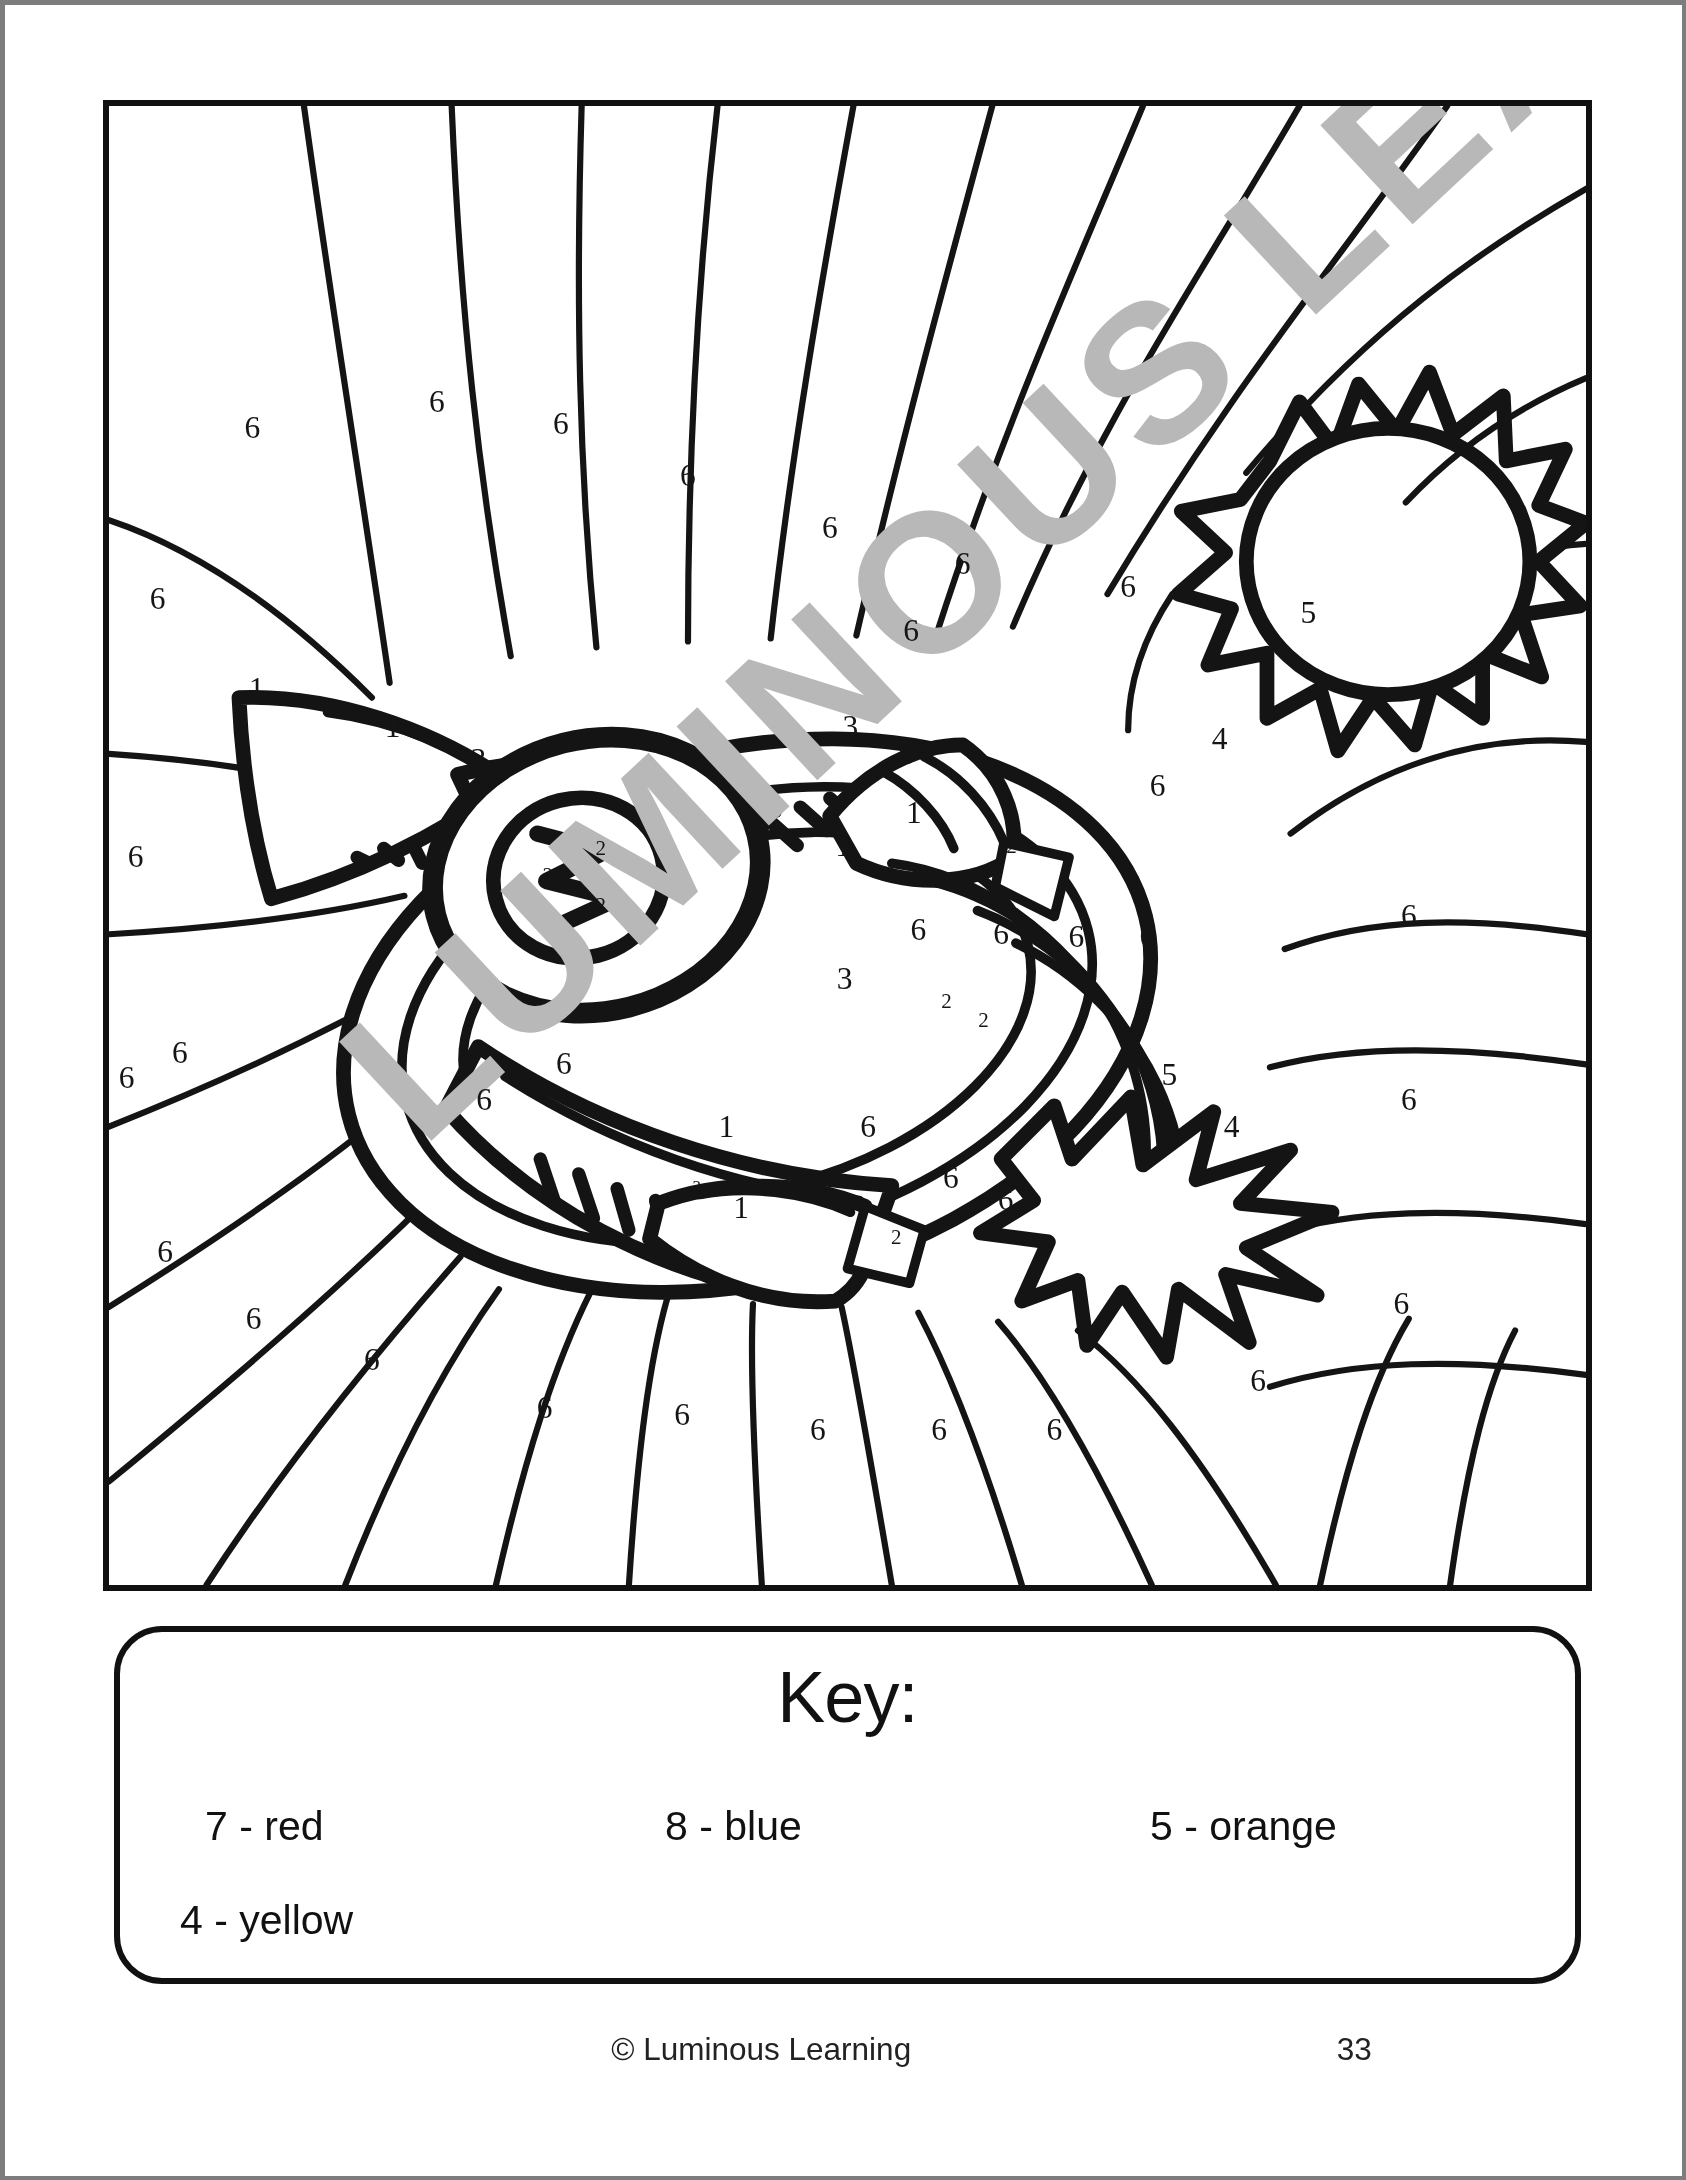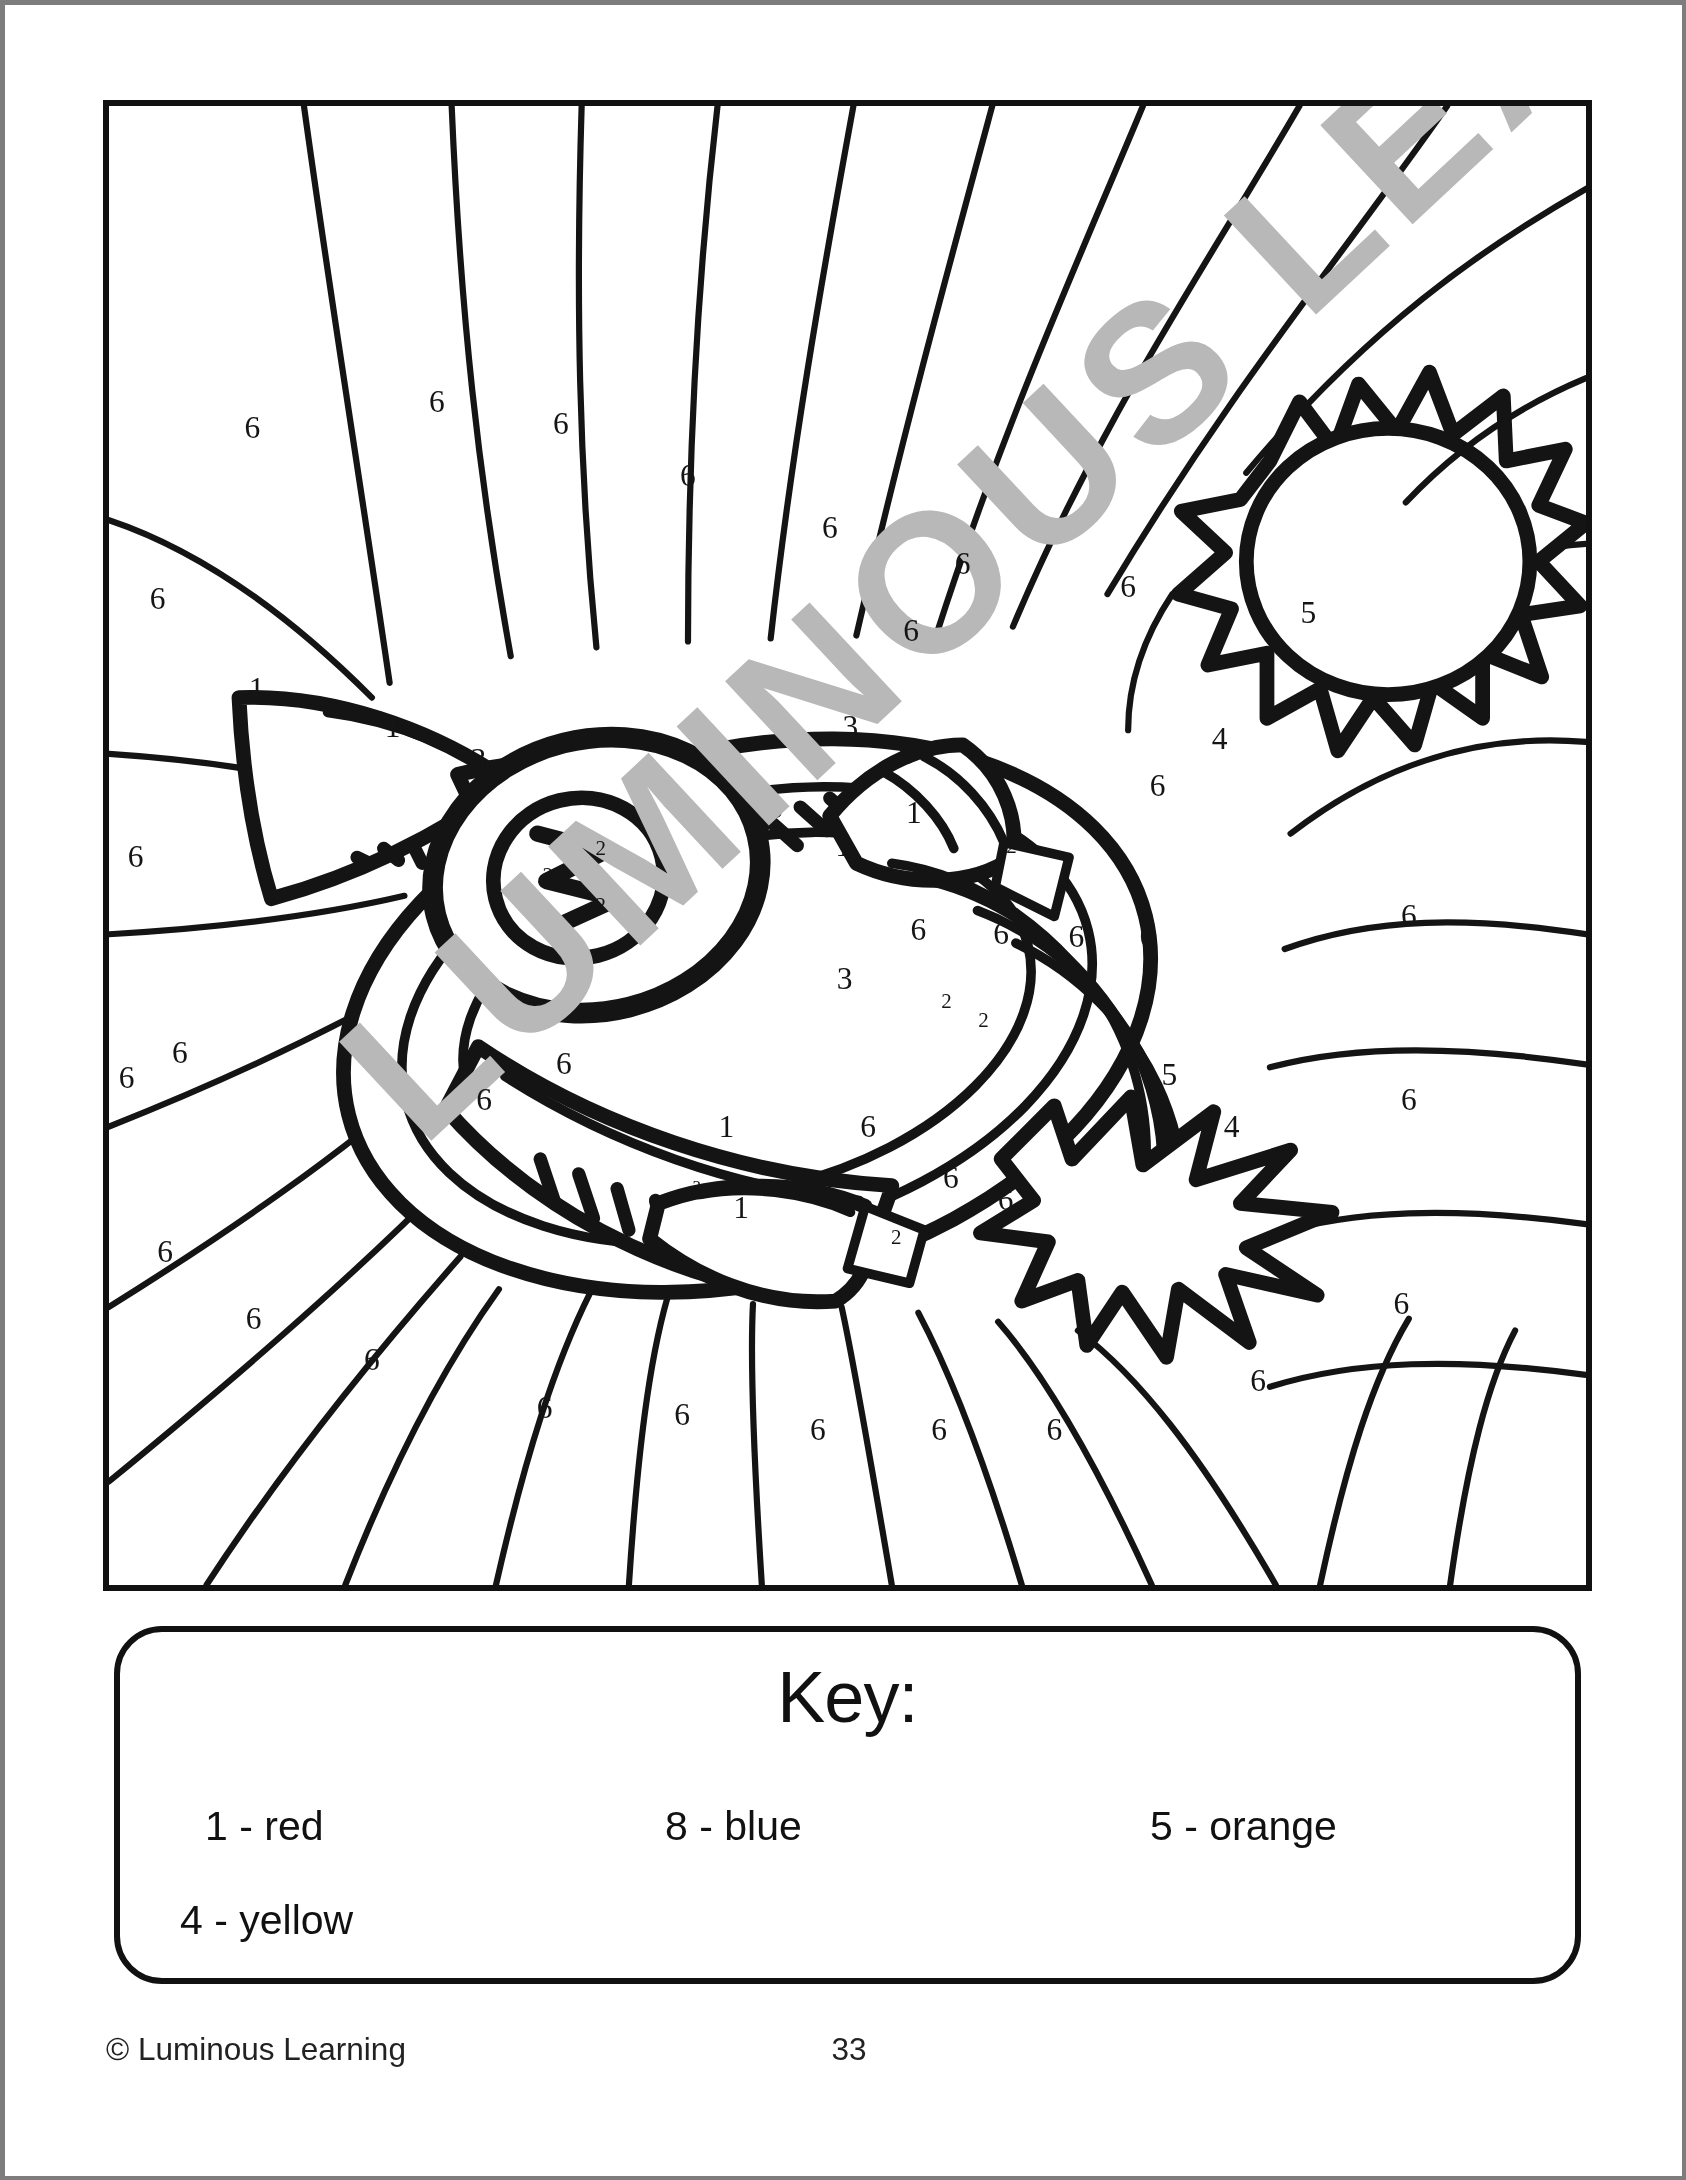--- a/index.html
+++ b/index.html
@@ -125,20 +125,21 @@
     position: absolute;
     left: 101px;
     top: 2019px;
     width: 1486px;
     height: 51px;
     display: flex;
     align-items: center;
     font-family: "Liberation Sans", sans-serif;
     font-size: 31.5px;
     color: #222222;
+    justify-content: flex-end;
   }
   #footer .f-left   { flex: 0 0 34%; text-align: left; }
   #footer .f-center { flex: 0 0 32%; text-align: center; }
   #footer .f-right  { flex: 0 0 34%; text-align: right; }
 </style>
 </head>
 <body>
 
 <div id="page">
 
@@ -372,21 +373,21 @@
         <div class="numlabel" style="left: 48%; top: 89.5%;">6</div>
         <div class="numlabel" style="left: 56.2%; top: 89.5%;">6</div>
         <div class="numlabel" style="left: 64%; top: 89.5%;">6</div>
         <div class="numlabel" style="left: 77.8%; top: 86.2%;">6</div>
       </div>
   </div>
 
   <div id="key-box">
     <div id="key-title">Key:</div>
     <div id="key-grid">
-      <div class="key-cell c0">1 - red</div>
+      <div class="key-cell c0">7 - red</div>
       <div class="key-cell c1">8 - blue</div>
       <div class="key-cell c2">5 - orange</div>
       <div class="key-cell c1">4 - yellow</div>
     </div>
   </div>
 
   <div id="footer">
     <div class="f-left">© Luminous Learning</div>
     <div class="f-center">33</div>
   </div>

